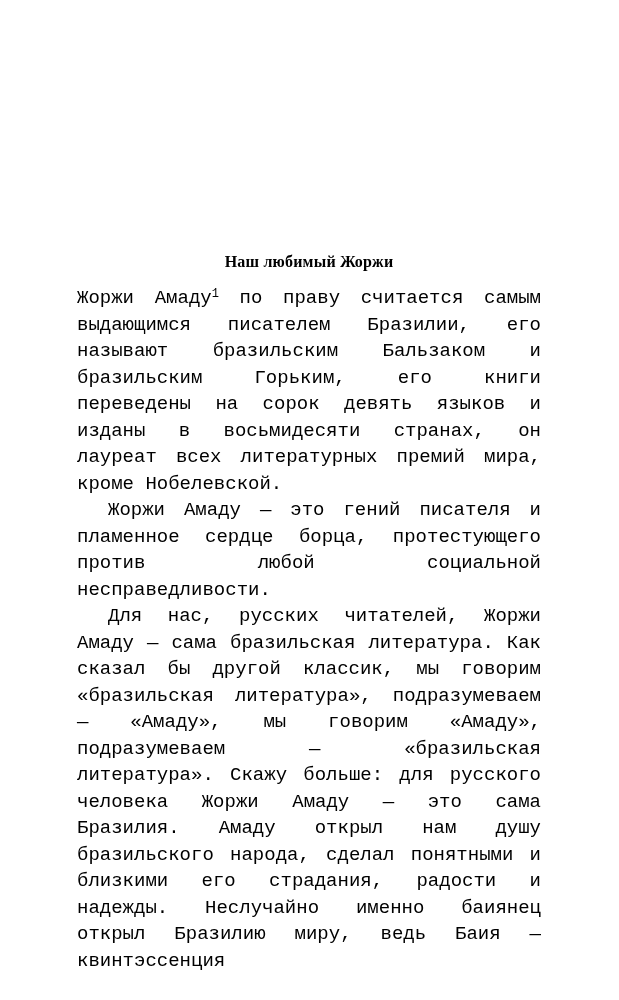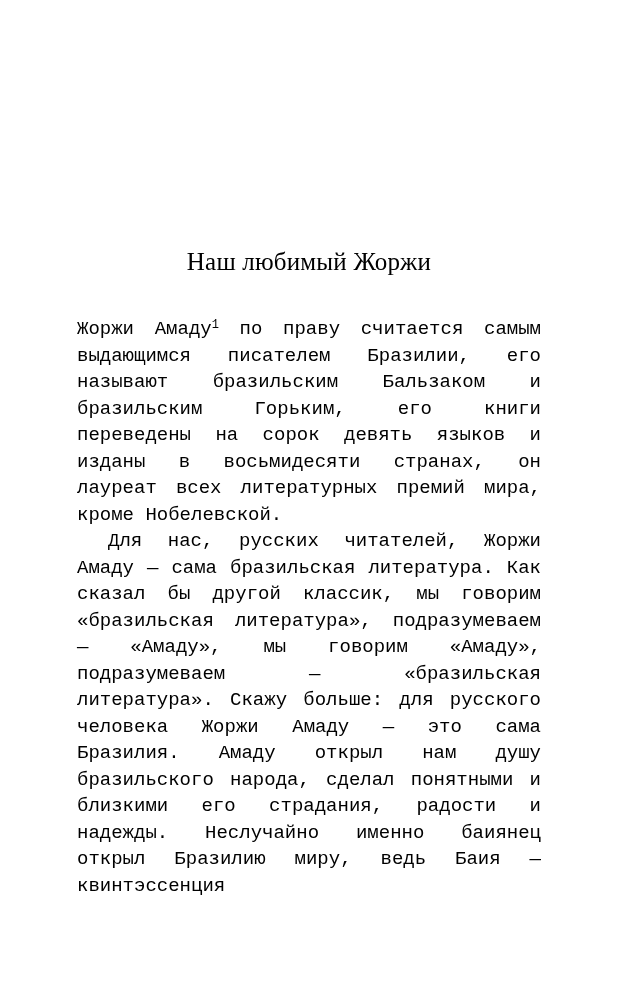--- a/index.html
+++ b/index.html
@@ -13,24 +13,24 @@
   }
   .page {
     position: relative;
     width: 619px;
     height: 1000px;
     background: #ffffff;
     padding: 251px 78px 0 77px;
   }
   .chapter-title {
     text-align: center;
-    font-weight: 400;
-    font-size: 25px;
+    font-weight: 700;
+    font-size: 16px;
     line-height: 22px;
-    margin-bottom: 43px;
+    margin-bottom: 12px;
     letter-spacing: 0.2px;
   }
   .body-text {
     font-size: 19px;
     line-height: 26.5px;
     text-align: justify;
     hyphens: auto;
     -webkit-hyphens: auto;
   }
   .body-text p { margin: 0; font-family: Liberation Mono, monospace; }
@@ -68,19 +68,20 @@
 <body>
 
 <div class="page">
 
   <h1 class="chapter-title">Наш любимый Жоржи</h1>
 
   <div class="body-text">
 
     <p><span>Жоржи Амаду</span><sup class="fn-ref">1</sup><span> по праву считается самым выдающимся писателем Бразилии, его называют бразильским Бальзаком и бразильским Горьким, его книги переведены на сорок девять языков и изданы в восьмидесяти странах, он лауреат всех литературных премий мира, кроме Нобелевской.</span></p>
 
+    <p class="indent">Жоржи Амаду — это гений писателя и пламенное сердце борца, протестующего против любой социальной несправедливости.</p>
 
     <p class="indent">Для нас, русских читателей, Жоржи Амаду — сама бразильская литература. Как сказал бы другой классик, мы говорим «бразильская литература», подразумеваем — «Амаду», мы говорим «Амаду», подразумеваем — «бразильская литература». Скажу больше: для русского человека Жоржи Амаду — это сама Бразилия. Амаду открыл нам душу бразильского народа, сделал понятными и близкими его страдания, радости и надежды. Неслучайно именно баиянец открыл Бразилию миру, ведь Баия — квинтэссенция</p>
 
   </div>
 
 
 </div>
 
 </body></html>

